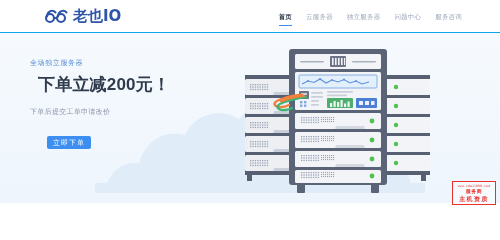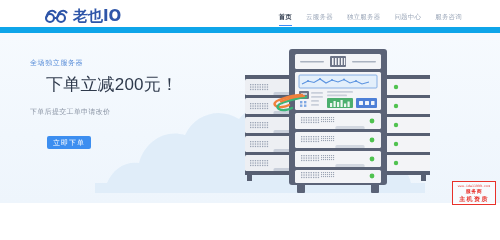--- a/index.html
+++ b/index.html
@@ -22,21 +22,21 @@
     overflow: hidden;
   }
 
   
   .header {
     position: absolute;
     left: 0; top: 0;
     width: 500px;
     height: 33px;
     background: #ffffff;
-    border-bottom: 6px solid #0ea5e9;
+    border-bottom: 1px solid #0ea5e9;
     box-sizing: border-box;
     z-index: 20;
   }
   .logo-wrap {
     position: absolute;
     left: 44px; top: 5px;
     display: flex;
     align-items: center;
     gap: 3px;
     height: 22px;
@@ -105,24 +105,24 @@
   }
   .eyebrow {
     font-size: 7px;
     color: #5b8fd9;
     letter-spacing: .6px;
     margin: 0 0 8px 0;
     line-height: 9px;
   }
   .headline {
     font-size: 17px;
-    font-weight: normal;
+    font-weight: bold;
     color: #2f3a4c;
     letter-spacing: .2px;
-    margin: 0 0 12px 16px;
+    margin: 0 0 12px 8px;
     line-height: 20px;
     white-space: nowrap;
   }
   .subcopy {
     font-size: 7px;
     color: #8b95a5;
     letter-spacing: .3px;
     margin: 0 0 14px 0;
     line-height: 10px;
   }

